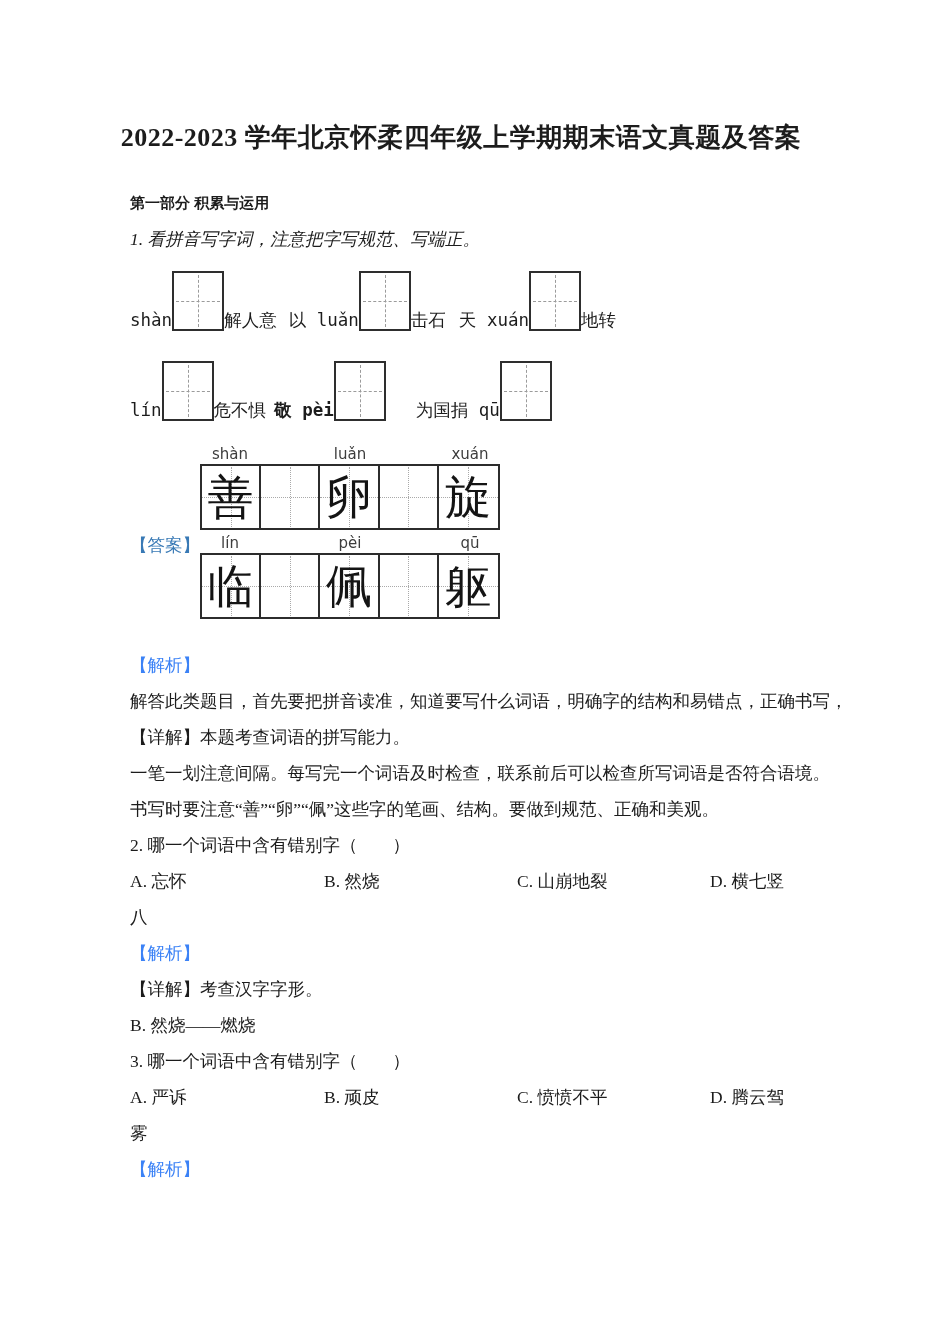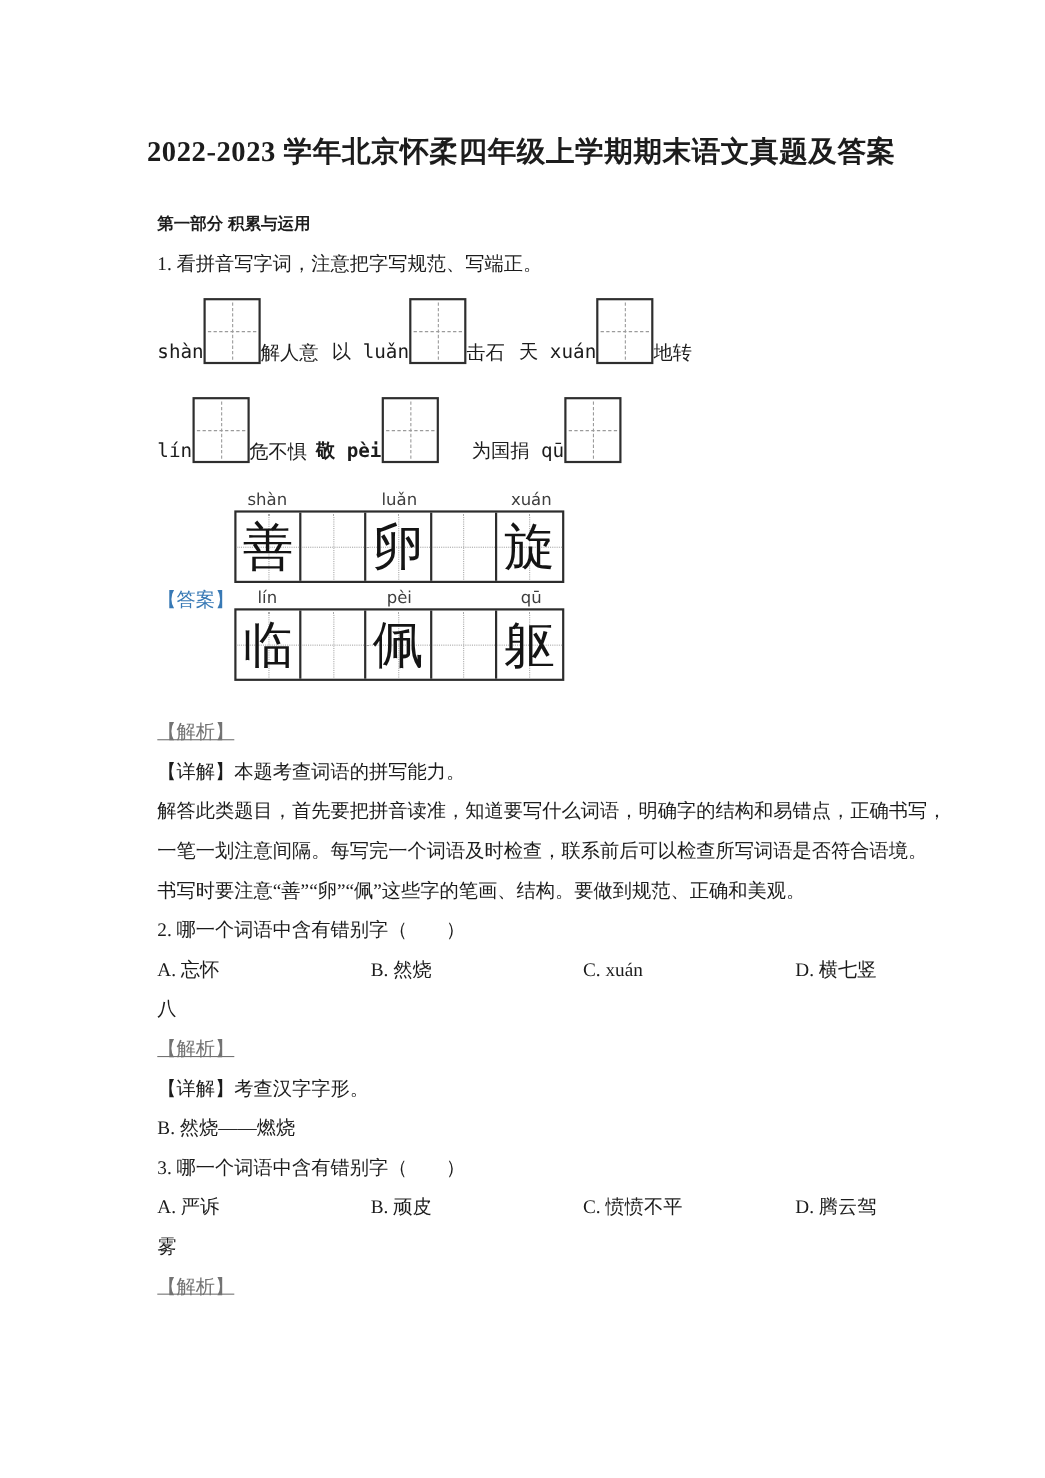--- a/index.html
+++ b/index.html
@@ -7,21 +7,21 @@
   body {
     width: 950px; height: 1344px;
     background: #ffffff;
     color: #1c1c1c;
     font-family: "Liberation Serif", "DejaVu Serif", serif;
     position: relative;
     overflow: hidden;
   }
   .content {
     position: absolute;
-    left: 143px; top: 0;
+    left: 130px; top: 0;
     width: 676px;
   }
   .doc-title {
     margin-top: 120px;
     font-size: 26px;
     font-weight: bold;
     text-align: center;
     white-space: nowrap;
     letter-spacing: 0.5px;
     margin-left: -14px;
@@ -30,21 +30,21 @@
     margin-top: 39px;
     font-size: 15px;
     font-weight: bold;
     font-family: "Liberation Sans", "DejaVu Sans", sans-serif;
   }
   .stem {
     font-size: 17.5px;
     line-height: 23px;
     white-space: nowrap;
   }
-  .q1-stem { margin-top: 15px; }
+  .q1-stem { margin-top: 15px; font-style: italic; }
 
   
   .wrow {
     display: flex;
     align-items: flex-end;
     margin-top: 9px;
     height: 62px;
   }
   .wrow2 { margin-top: 28px; }
   .wgroup { display: flex; align-items: flex-end; }
@@ -129,21 +129,21 @@
 
   
   .flow { margin-top: 28px; }
   .flow p {
     margin: 0;
     height: 36px;
     line-height: 36px;
     font-size: 17.5px;
     white-space: nowrap;
   }
-  .blue { color: #737373; text-decoration: underline; }
+  .blue { color: #3b82f6; }
   .opts span { display: inline-block; vertical-align: top; }
   .opts .o1 { width: 194px; }
   .opts .o2 { width: 193px; }
   .opts .o3 { width: 193px; }
 </style>
 </head>
 <body>
 
 <div class="content">
 
@@ -237,28 +237,28 @@
               <span class="ans-char">躯</span>
             </div>
         </div>
       </div>
 
     </div>
   </div>
 
   <div class="flow">
     <p class="blue">【解析】</p>
+    <p>解答此类题目，首先要把拼音读准，知道要写什么词语，明确字的结构和易错点，正确书写，</p>
     <p>【详解】本题考查词语的拼写能力。</p>
-    <p>解答此类题目，首先要把拼音读准，知道要写什么词语，明确字的结构和易错点，正确书写，</p>
     <p>一笔一划注意间隔。每写完一个词语及时检查，联系前后可以检查所写词语是否符合语境。</p>
     <p>书写时要注意“善”“卵”“佩”这些字的笔画、结构。要做到规范、正确和美观。</p>
 
     <p>2. 哪一个词语中含有错别字（　　）</p>
     <p class="opts">
-      <span class="o1">A. 忘怀</span><span class="o2">B. 然烧</span><span class="o3">C. xuán</span><span class="o4">D. 横七竖</span>
+      <span class="o1">A. 忘怀</span><span class="o2">B. 然烧</span><span class="o3">C. 山崩地裂</span><span class="o4">D. 横七竖</span>
     </p>
     <p>八</p>
     <p class="blue">【解析】</p>
     <p>【详解】考查汉字字形。</p>
     <p>B. 然烧——燃烧</p>
 
     <p>3. 哪一个词语中含有错别字（　　）</p>
     <p class="opts">
       <span class="o1">A. 严诉</span><span class="o2">B. 顽皮</span><span class="o3">C. 愤愤不平</span><span class="o4">D. 腾云驾</span>
     </p>

